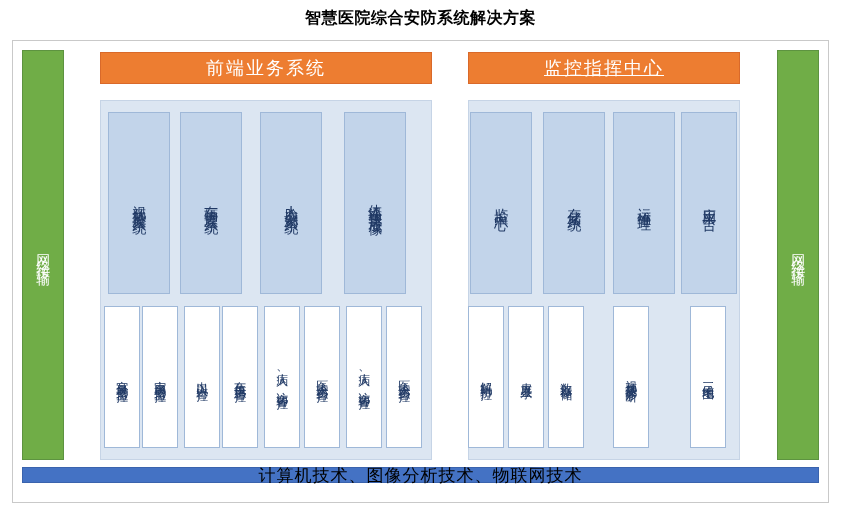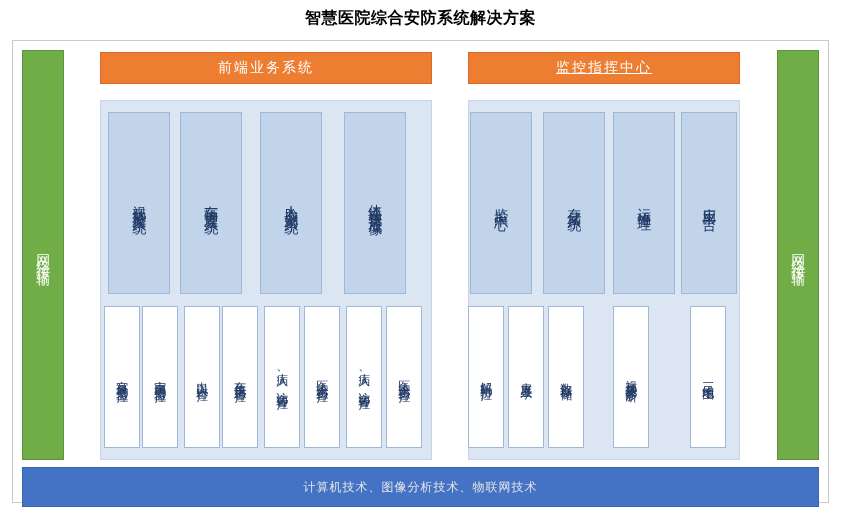--- a/index.html
+++ b/index.html
@@ -69,21 +69,21 @@
   .orange-bar {
     position: absolute;
     height: 32px;
     background: #ed7d31;
     border: 1px solid #d9692a;
     box-sizing: border-box;
     display: flex;
     align-items: center;
     justify-content: center;
     color: #ffffff;
-    font-size: 14px;
+    font-size: 18px;
     letter-spacing: 2px;
   }
   #bar-front { left: 100px; top: 52px; width: 332px; }
   #bar-center { left: 468px; top: 52px; width: 272px; text-decoration: underline; }
   
   .group-panel {
     position: absolute;
     background: #dce6f2;
     border: 1px solid #c6d4e6;
     box-sizing: border-box;
@@ -131,29 +131,29 @@
     letter-spacing: 2px;
     line-height: 1.2;
     text-align: center;
   }
   
   .bottom-bar {
     position: absolute;
     left: 22px;
     top: 467px;
     width: 797px;
-    height: 40px;
+    height: 16px;
     background: #4472c4;
     border: 1px solid #3a63ad;
     box-sizing: border-box;
     display: flex;
     align-items: center;
     justify-content: center;
-    color: #e5e5e5;
-    font-size: 12px;
+    color: #000000;
+    font-size: 17px;
     letter-spacing: 1px;
   }
 </style>
 </head>
 <body>
 
 <div id="stage">
 
   <div class="title">智慧医院综合安防系统解决方案</div>
 

